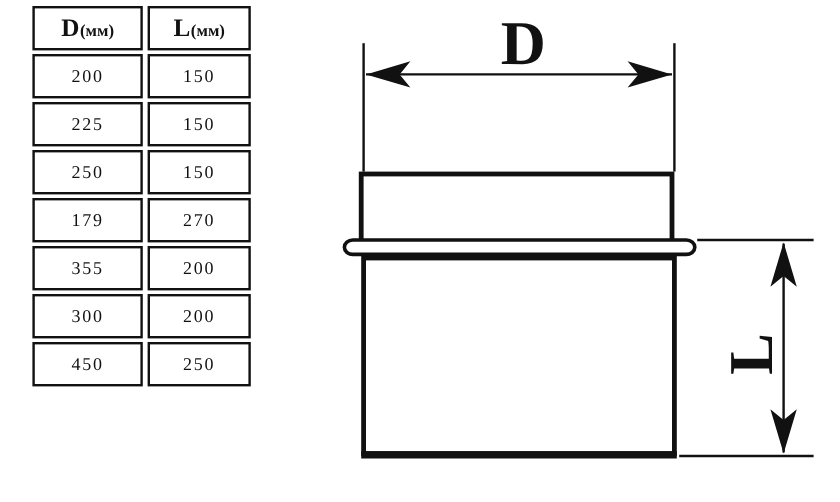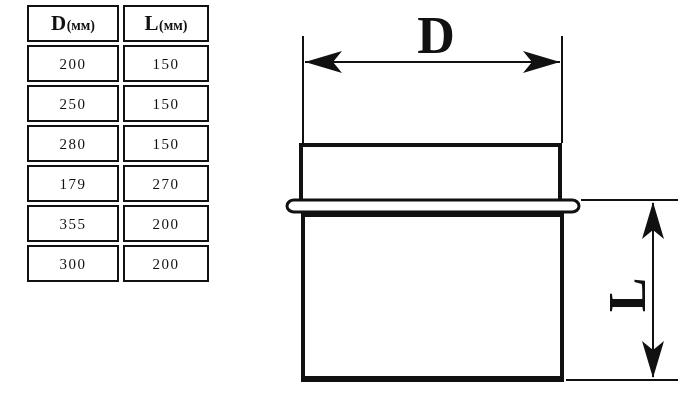--- a/index.html
+++ b/index.html
@@ -74,38 +74,42 @@
     <tbody>
       <tr>
         <td class="col-d"><span class="hdr-sym">D</span><span class="hdr-unit">(мм)</span></td>
         <td class="col-l"><span class="hdr-sym">L</span><span class="hdr-unit">(мм)</span></td>
       </tr>
       <tr>
         <td class="col-d"><span class="cell-val">200</span></td>
         <td class="col-l"><span class="cell-val">150</span></td>
       </tr>
       <tr>
-        <td class="col-d"><span class="cell-val">250</span></td>
+        <td class="col-d"><span class="cell-val">225</span></td>
         <td class="col-l"><span class="cell-val">150</span></td>
       </tr>
       <tr>
-        <td class="col-d"><span class="cell-val">280</span></td>
+        <td class="col-d"><span class="cell-val">250</span></td>
         <td class="col-l"><span class="cell-val">150</span></td>
       </tr>
       <tr>
         <td class="col-d"><span class="cell-val">179</span></td>
         <td class="col-l"><span class="cell-val">270</span></td>
       </tr>
       <tr>
         <td class="col-d"><span class="cell-val">355</span></td>
         <td class="col-l"><span class="cell-val">200</span></td>
       </tr>
       <tr>
         <td class="col-d"><span class="cell-val">300</span></td>
         <td class="col-l"><span class="cell-val">200</span></td>
+      </tr>
+      <tr>
+        <td class="col-d"><span class="cell-val">450</span></td>
+        <td class="col-l"><span class="cell-val">250</span></td>
       </tr>
     </tbody>
   </table>
 
   <div class="drawing">
     <svg width="430" height="418" viewBox="0 0 430 418" xmlns="http://www.w3.org/2000/svg">
 
       <rect x="31" y="145" width="259" height="65" fill="#ffffff" stroke="#111111" stroke-width="4"></rect>
 
       <rect x="33" y="215" width="259" height="163" fill="#ffffff" stroke="#111111" stroke-width="4"></rect>

